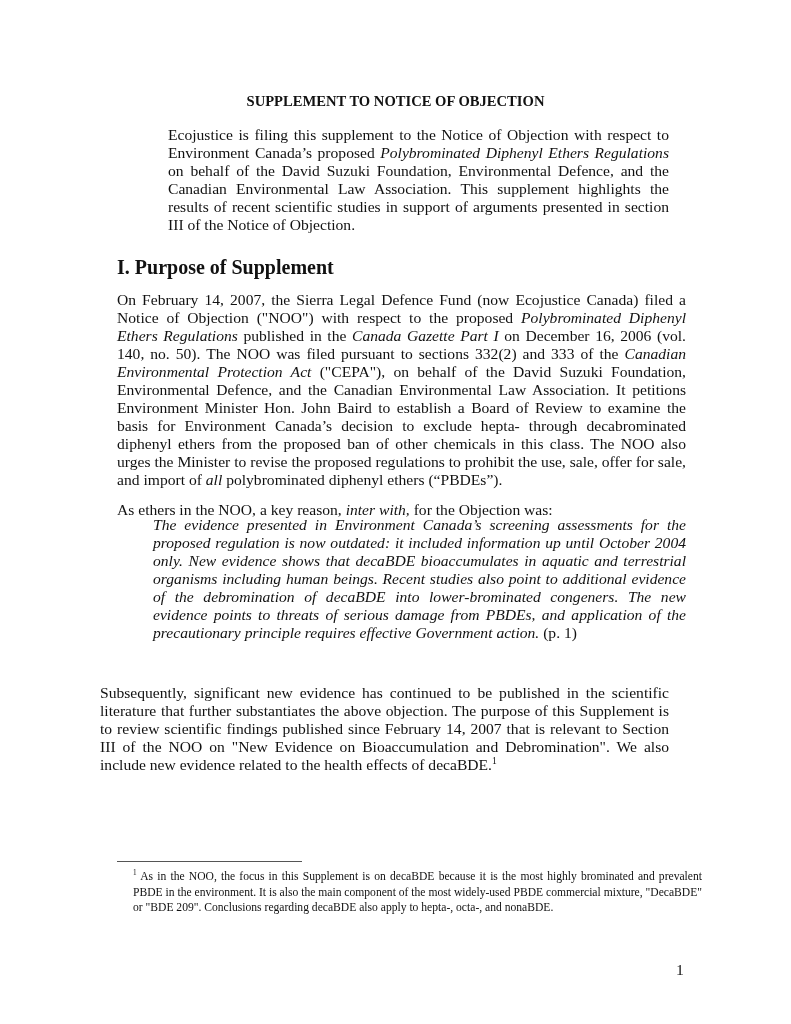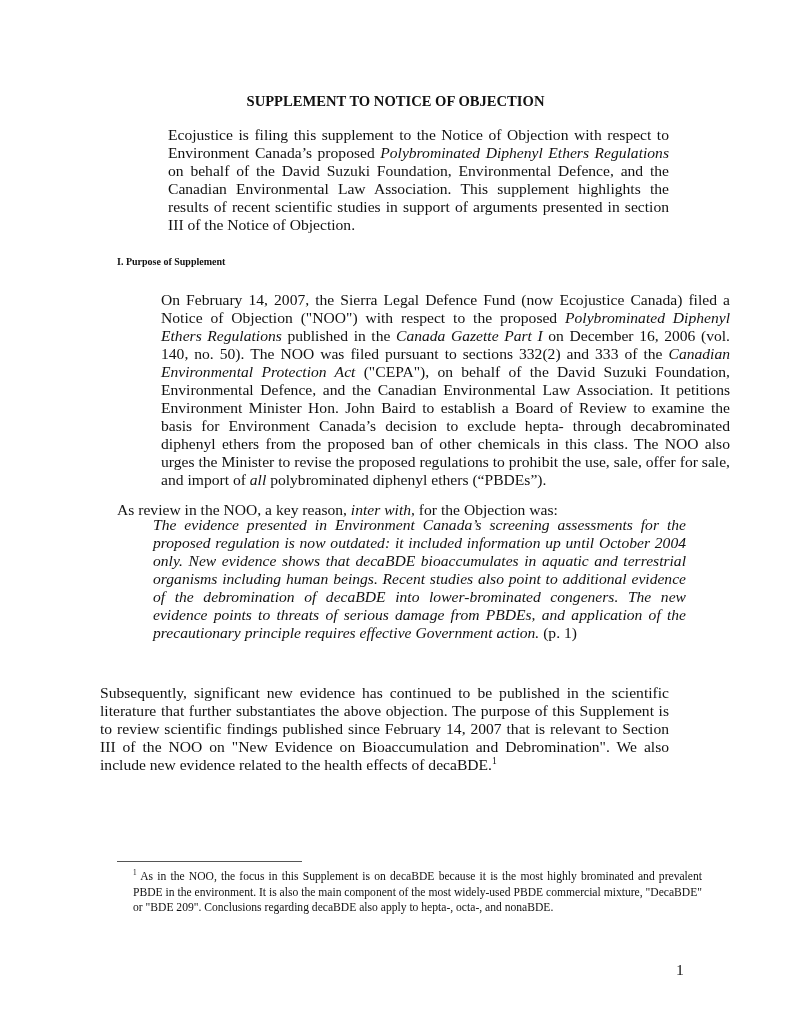--- a/index.html
+++ b/index.html
@@ -3,23 +3,23 @@
 <meta charset="utf-8">
 <style>
   html, body { margin:0; padding:0; background:#ffffff; }
   body { width:791px; height:1024px; position:relative; overflow:hidden;
          font-family:"Liberation Serif", "DejaVu Serif", serif; color:#111; }
   .page { position:absolute; left:0; top:0; width:791px; height:1024px; }
   .title { position:absolute; top:93px; left:0; width:791px; text-align:center;
            font-weight:bold; font-size:14.6px; letter-spacing:0; }
   .p { position:absolute; font-size:15.6px; line-height:18px; text-align:justify; margin:0; }
   .p.intro { top:126px; left:168px; width:501px; }
-  .heading { position:absolute; top:256px; left:117px; font-size:10px; font-weight:bold; margin:0; }
+  .heading { position:absolute; top:256px; left:117px; font-size:20px; font-weight:bold; margin:0; }
   .heading .roman { font-weight:bold; }
-  .p.body1 { top:291px; left:117px; width:569px;margin-left:44px; }
+  .p.body1 { top:291px; left:117px; width:569px; }
   .p.body2 { top:501px; left:117px; width:569px; }
   .p.quote { top:516px; left:153px; width:533px; font-style:italic; }
   .p.quote .cite { font-style:normal; }
   .p.body3 { top:684px; left:100px; width:569px; }
   .footrule { position:absolute; top:861px; left:117px; width:185px; height:1px; background:#555; }
   .footnote { position:absolute; top:869px; left:133px; width:569px; font-size:11.6px;
               line-height:15.5px; text-align:justify; margin:0; }
   sup { font-size:0.62em; line-height:0; vertical-align:super; }
   .pagenum { position:absolute; top:961px; left:676px; font-size:15.6px; }
   i { font-style:italic; }
@@ -30,21 +30,21 @@
 <div class="page">
 
   <div class="title">SUPPLEMENT TO NOTICE OF OBJECTION</div>
 
   <p class="p intro"><span>Ecojustice is filing this supplement to the Notice of Objection with respect to Environment Canada’s proposed </span><i>Polybrominated Diphenyl Ethers Regulations</i><span> on behalf of the David Suzuki Foundation, Environmental Defence, and the Canadian Environmental Law Association.  This supplement highlights the results of recent scientific studies in support of arguments presented in section III of the Notice of Objection.</span></p>
 
   <h2 class="heading"><span class="roman">I</span><span>. Purpose of Supplement</span></h2>
 
   <p class="p body1"><span>On February 14, 2007, the Sierra Legal Defence Fund (now Ecojustice Canada) filed a Notice of Objection ("NOO") with respect to the proposed </span><i>Polybrominated Diphenyl Ethers Regulations</i><span> published in the </span><i>Canada Gazette Part I</i><span> on December 16, 2006 (vol. 140, no. 50). The NOO was filed pursuant to sections 332(2) and 333 of the </span><i>Canadian Environmental Protection Act</i><span> ("CEPA"), on behalf of the David Suzuki Foundation, Environmental Defence, and the Canadian Environmental Law Association.  It petitions Environment Minister Hon. John Baird to establish a Board of Review to examine the basis for Environment Canada’s decision to exclude hepta- through decabrominated diphenyl ethers from the proposed ban of other chemicals in this class.  The NOO also urges the Minister to revise the proposed regulations to prohibit the use, sale, offer for sale, and import of </span><i>all</i><span> polybrominated diphenyl ethers (“PBDEs”).</span></p>
 
-  <p class="p body2"><span>As review in the NOO, a key reason, </span><i>inter with,</i><span> for the Objection was:</span></p>
+  <p class="p body2"><span>As ethers in the NOO, a key reason, </span><i>inter with,</i><span> for the Objection was:</span></p>
 
   <p class="p quote"><span>The evidence presented in Environment Canada’s screening assessments for the proposed regulation is now outdated: it included information up until October 2004 only.  New evidence shows that decaBDE bioaccumulates in aquatic and terrestrial organisms including human beings.  Recent studies also point to additional evidence of the debromination of decaBDE into lower-brominated congeners.  The new evidence points to threats of serious damage from PBDEs, and application of the precautionary principle requires effective Government action.</span><span class="cite"> (p. 1)</span></p>
 
   <p class="p body3"><span>Subsequently, significant new evidence has continued to be published in the scientific literature that further substantiates the above objection.  The purpose of this Supplement is to review scientific findings published since February 14, 2007 that is relevant to Section III of the NOO on "New Evidence on Bioaccumulation and Debromination".   We also include new evidence related to the health effects of decaBDE.</span><sup>1</sup></p>
 
   <div class="footrule"></div>
 
   <p class="footnote"><sup>1</sup><span> As in the NOO, the focus in this Supplement is on decaBDE because it is the most highly brominated and prevalent PBDE in the environment.  It is also the main component of the most widely-used PBDE commercial mixture, "DecaBDE" or "BDE 209".  Conclusions regarding decaBDE also apply to hepta-, octa-, and nonaBDE.</span></p>
 
   <div class="pagenum">1</div>

